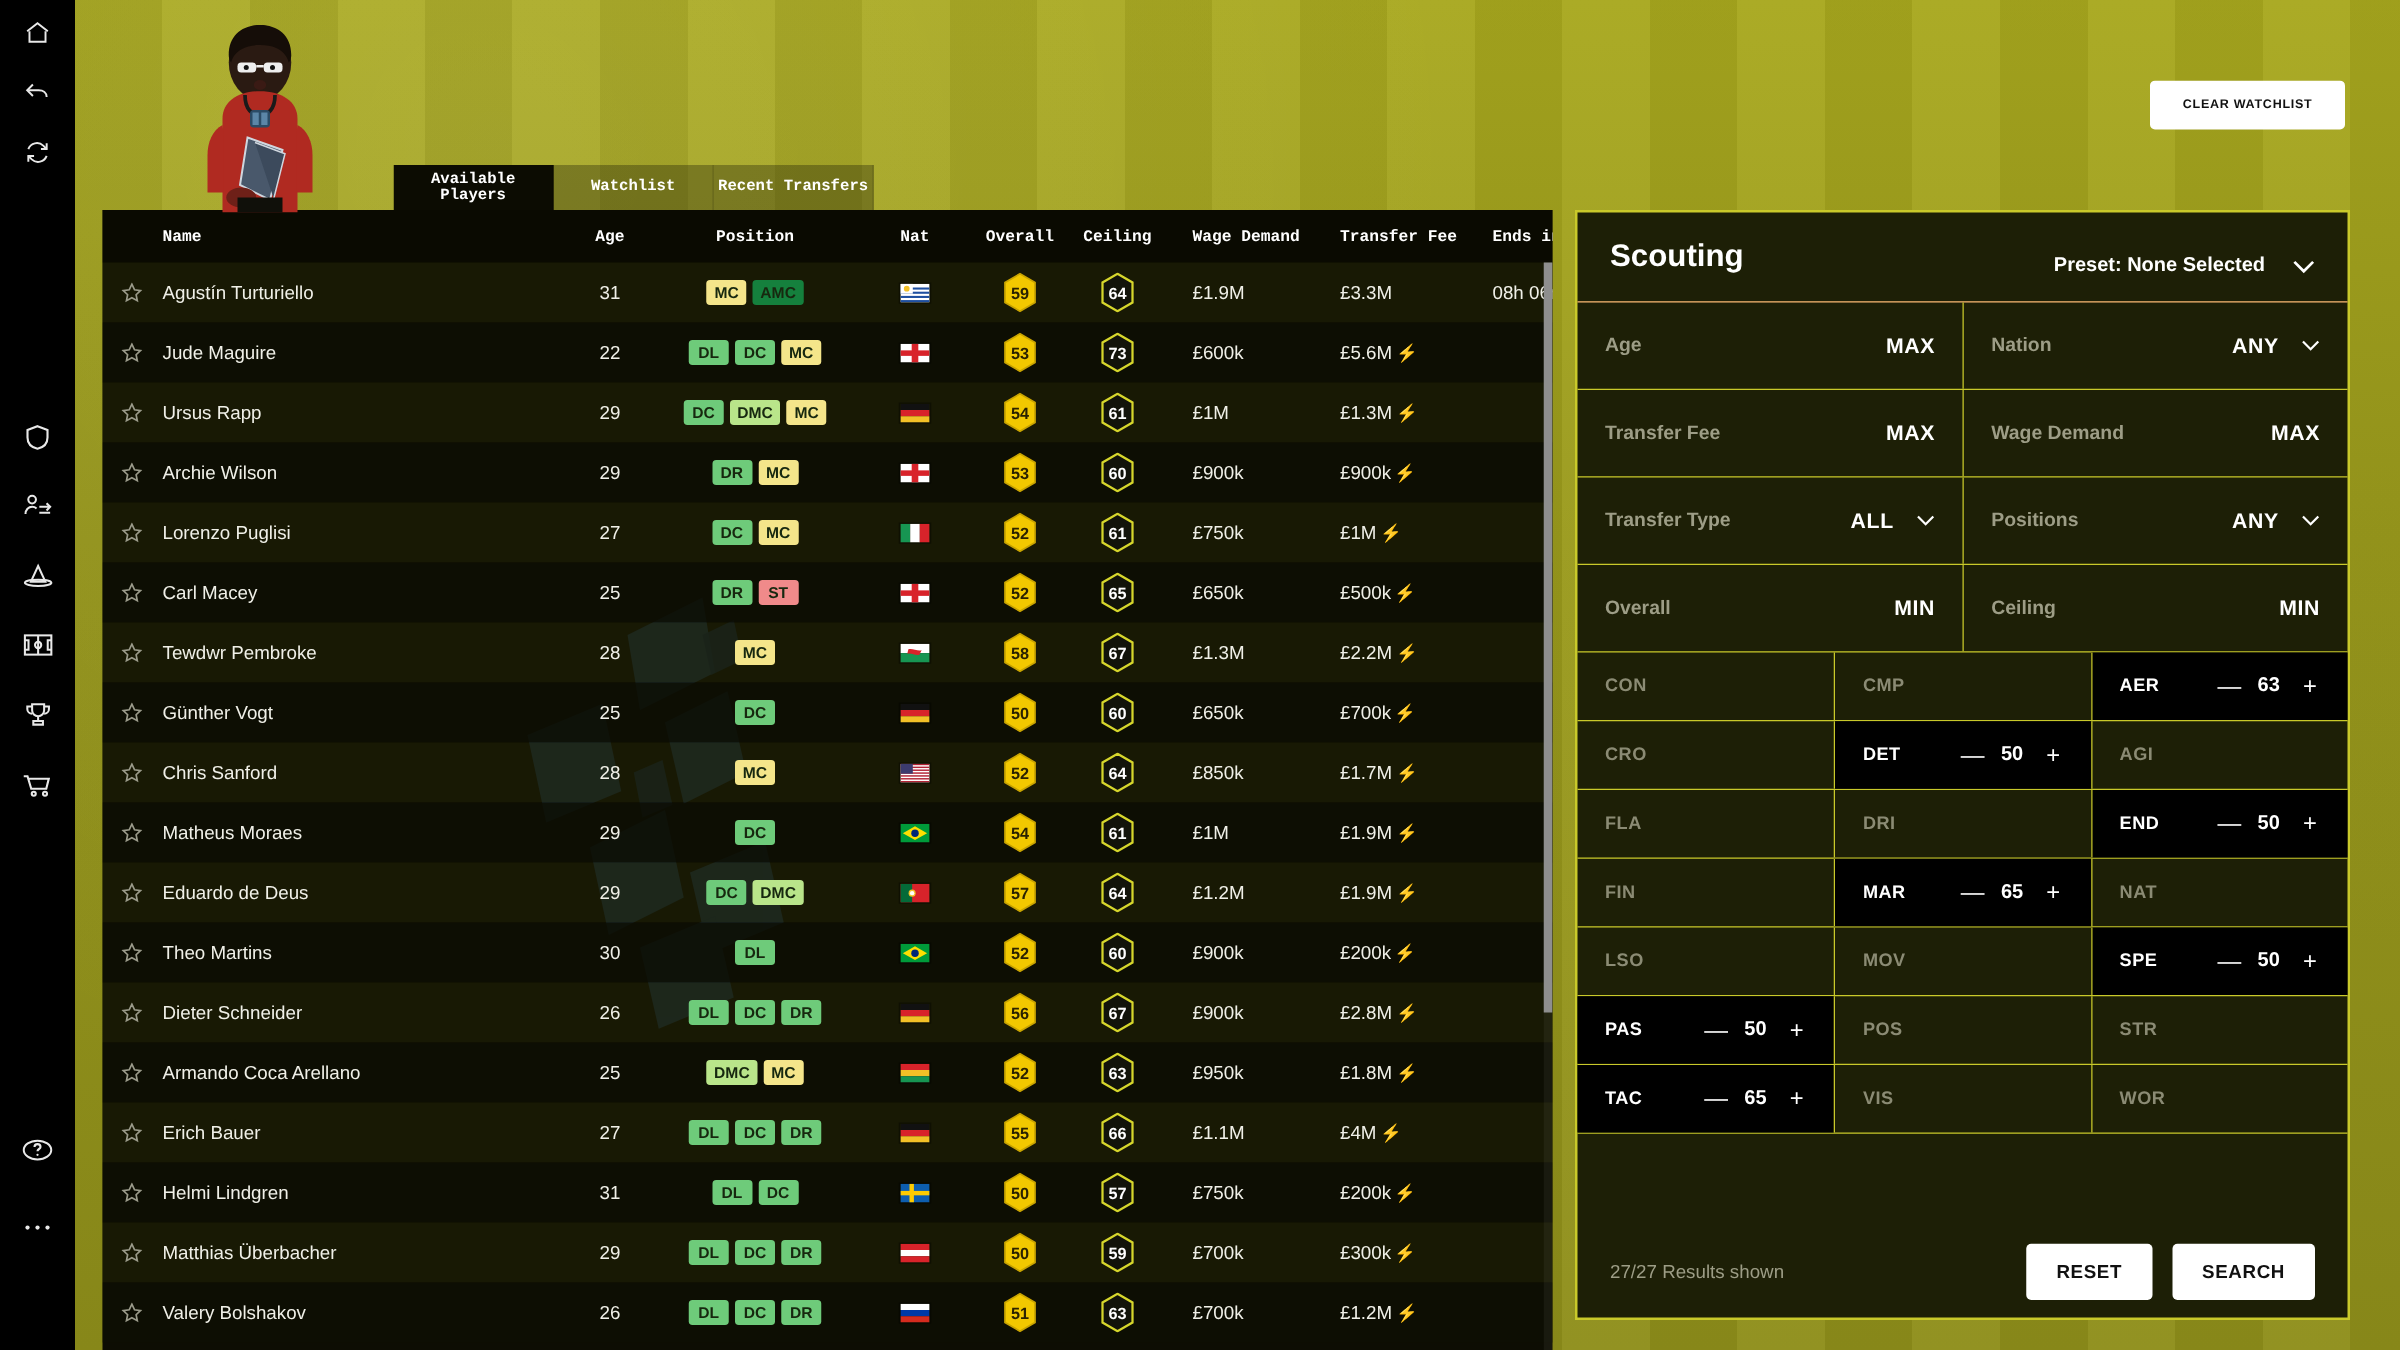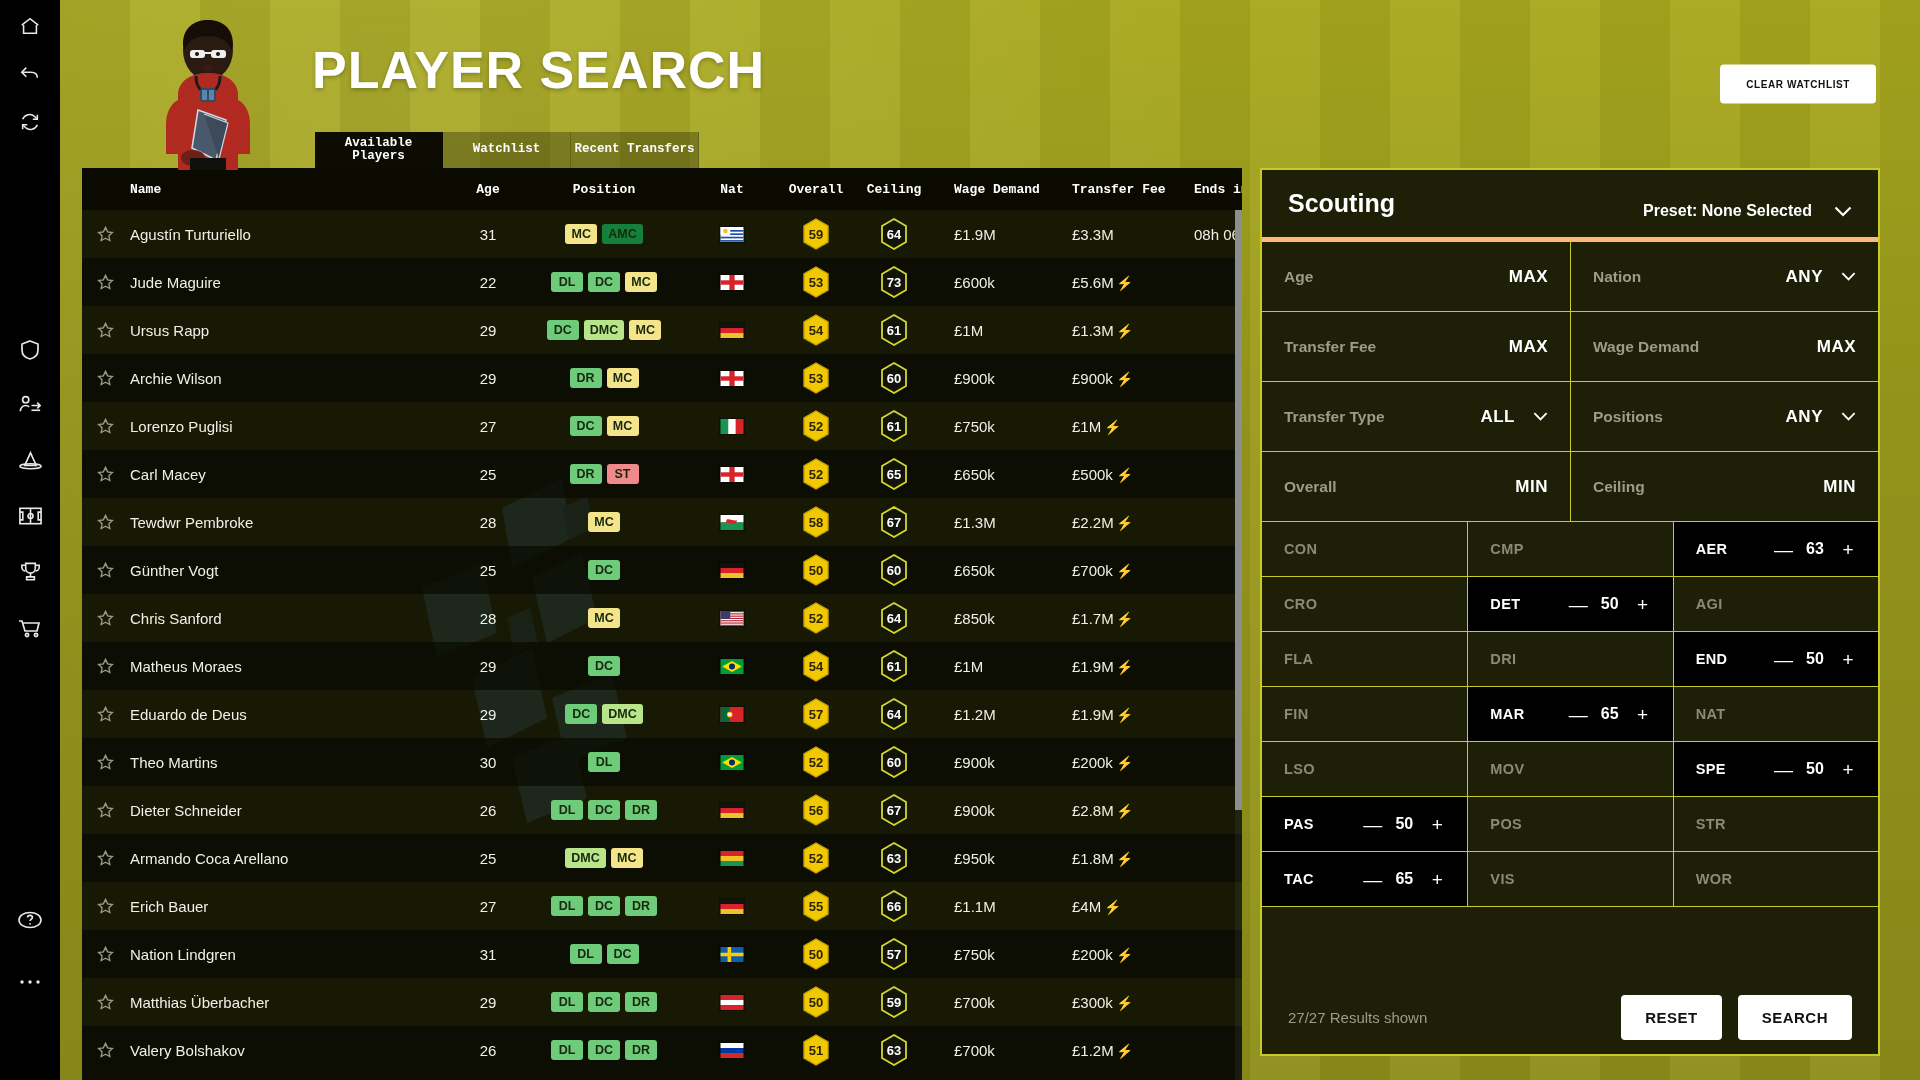--- a/index.html
+++ b/index.html
@@ -151,21 +151,21 @@
 
   
   .scout {
     margin-left: 18px; width: 620px; height: 888px;
     background: #1d1f06; border: 2px solid #c9c92a;
     display:flex; flex-direction:column;
   }
   .scout-head {
     height: 72px; display:flex; align-items:center;
     padding: 0 26px; justify-content:space-between;
-    border-bottom: 5px solid #fdba74;
+    border-bottom: 1px solid #fdba74;
   }
   .scout-title { font-size: 25px; font-weight: 800; color:#fff; }
   .preset { display:flex; align-items:center; gap:22px; cursor:pointer;margin-top:15px; }
   .preset-label { font-size:16px; font-weight:700; color:#fff; }
   .chev { width:18px; height:11px; }
 
   .frow { display:flex; border-bottom:1px solid #c9c92a; }
   .fcell {
     flex:1 1 50%; height: 69px; display:flex; align-items:center;
     padding: 0 22px; justify-content:space-between; cursor:pointer;
@@ -306,21 +306,20 @@
         <path d="M58 66c0 12 6 16 12 16s12-4 12-16" stroke="#1a1a1a" stroke-width="3" fill="none"></path>
         <rect x="62" y="78" width="16" height="14" rx="3" fill="#2b4b66"></rect>
         <rect x="64" y="80" width="5" height="10" fill="#5b86a8"></rect>
         <rect x="71" y="80" width="5" height="10" fill="#5b86a8"></rect>
         <path d="M60 100l28 10-10 40-24-12z" fill="#49586b" stroke="#cfd6de" stroke-width="1.6"></path>
         <path d="M66 104l24 9-9 36" fill="#3c4a5c" stroke="#cfd6de" stroke-width="1.2"></path>
         <ellipse cx="55" cy="148" rx="12" ry="8" fill="#6e2018"></ellipse>
         <rect x="52" y="148" width="36" height="14" fill="#10100a"></rect>
       </svg>
 
-      <div class="title">PLAYER SEARCH</div>
 
       <button class="clearbtn">CLEAR WATCHLIST</button>
 
       <div class="tabs">
         <div class="tab active">
             <span>Available Players</span>
           </div>
         <div class="tab">
             <span>Watchlist</span>
           </div>
@@ -957,21 +956,21 @@
      <div class="c-wage">£1.1M</div>
      <div class="c-fee">£4M<span class="bolt">⚡</span></div>
      <div class="c-ends"></div>
             </div>
             <div class="trow">
               <div class="c-star">
        <svg class="star" viewBox="0 0 20 20">
                   <path d="M10 1.6l2.5 5.3 5.6.7-4.1 3.9 1.1 5.6L10 14.4 4.9 17.1 6 11.5 1.9 7.6l5.6-.7z"></path>
                 </svg>
      </div>
-     <div class="c-name">Nation Lindgren</div>
+     <div class="c-name">Helmi Lindgren</div>
      <div class="c-age">31</div>
      <div class="c-pos">
                 <span class="pos def">DL</span>
                 <span class="pos def">DC</span>
               </div>
      <div class="c-nat">
                 <svg class="flag" viewBox="0 0 26 17">
                   <rect width="26" height="17" fill="#0d5eaf"></rect>
                   <rect x="8" width="4" height="17" fill="#fecb00"></rect>
                   <rect y="6.5" width="26" height="4" fill="#fecb00"></rect>

